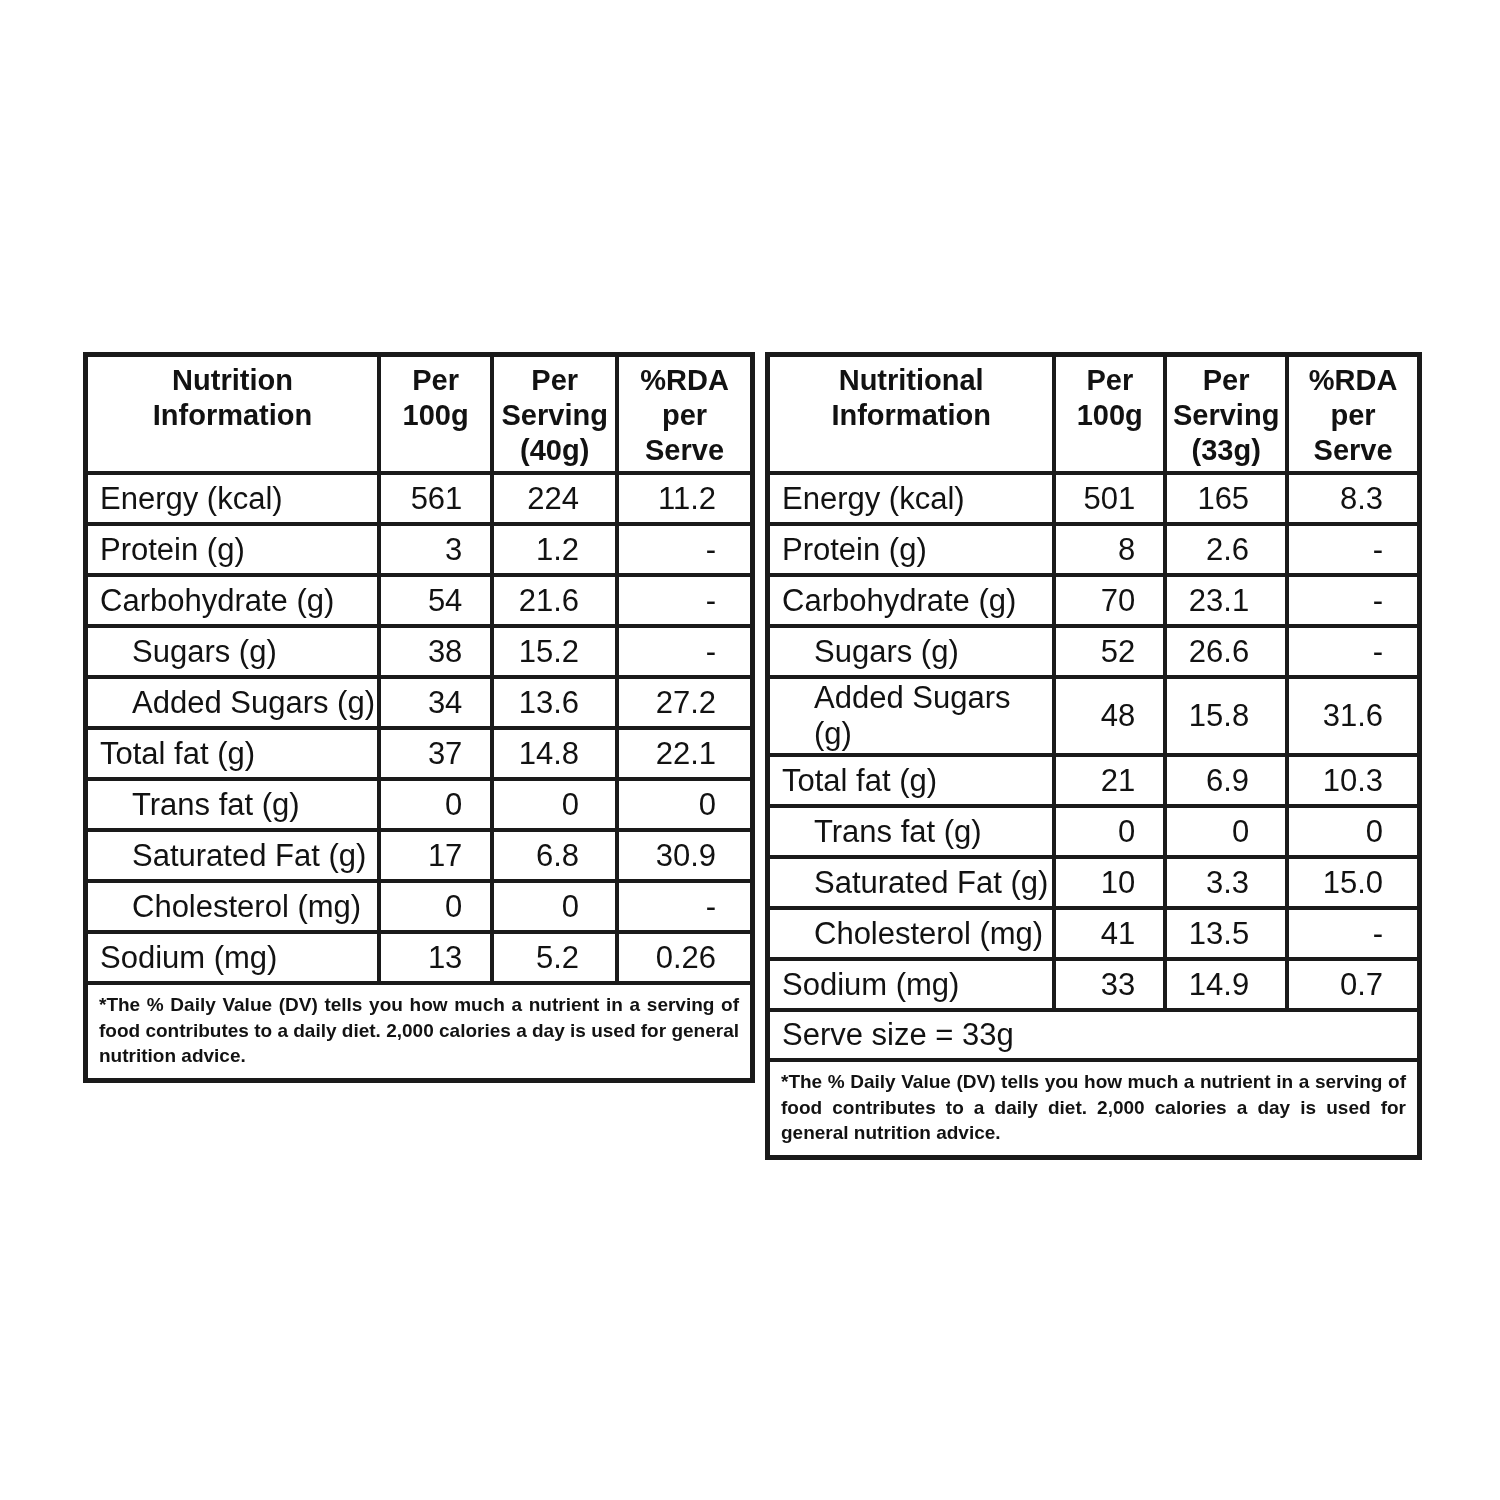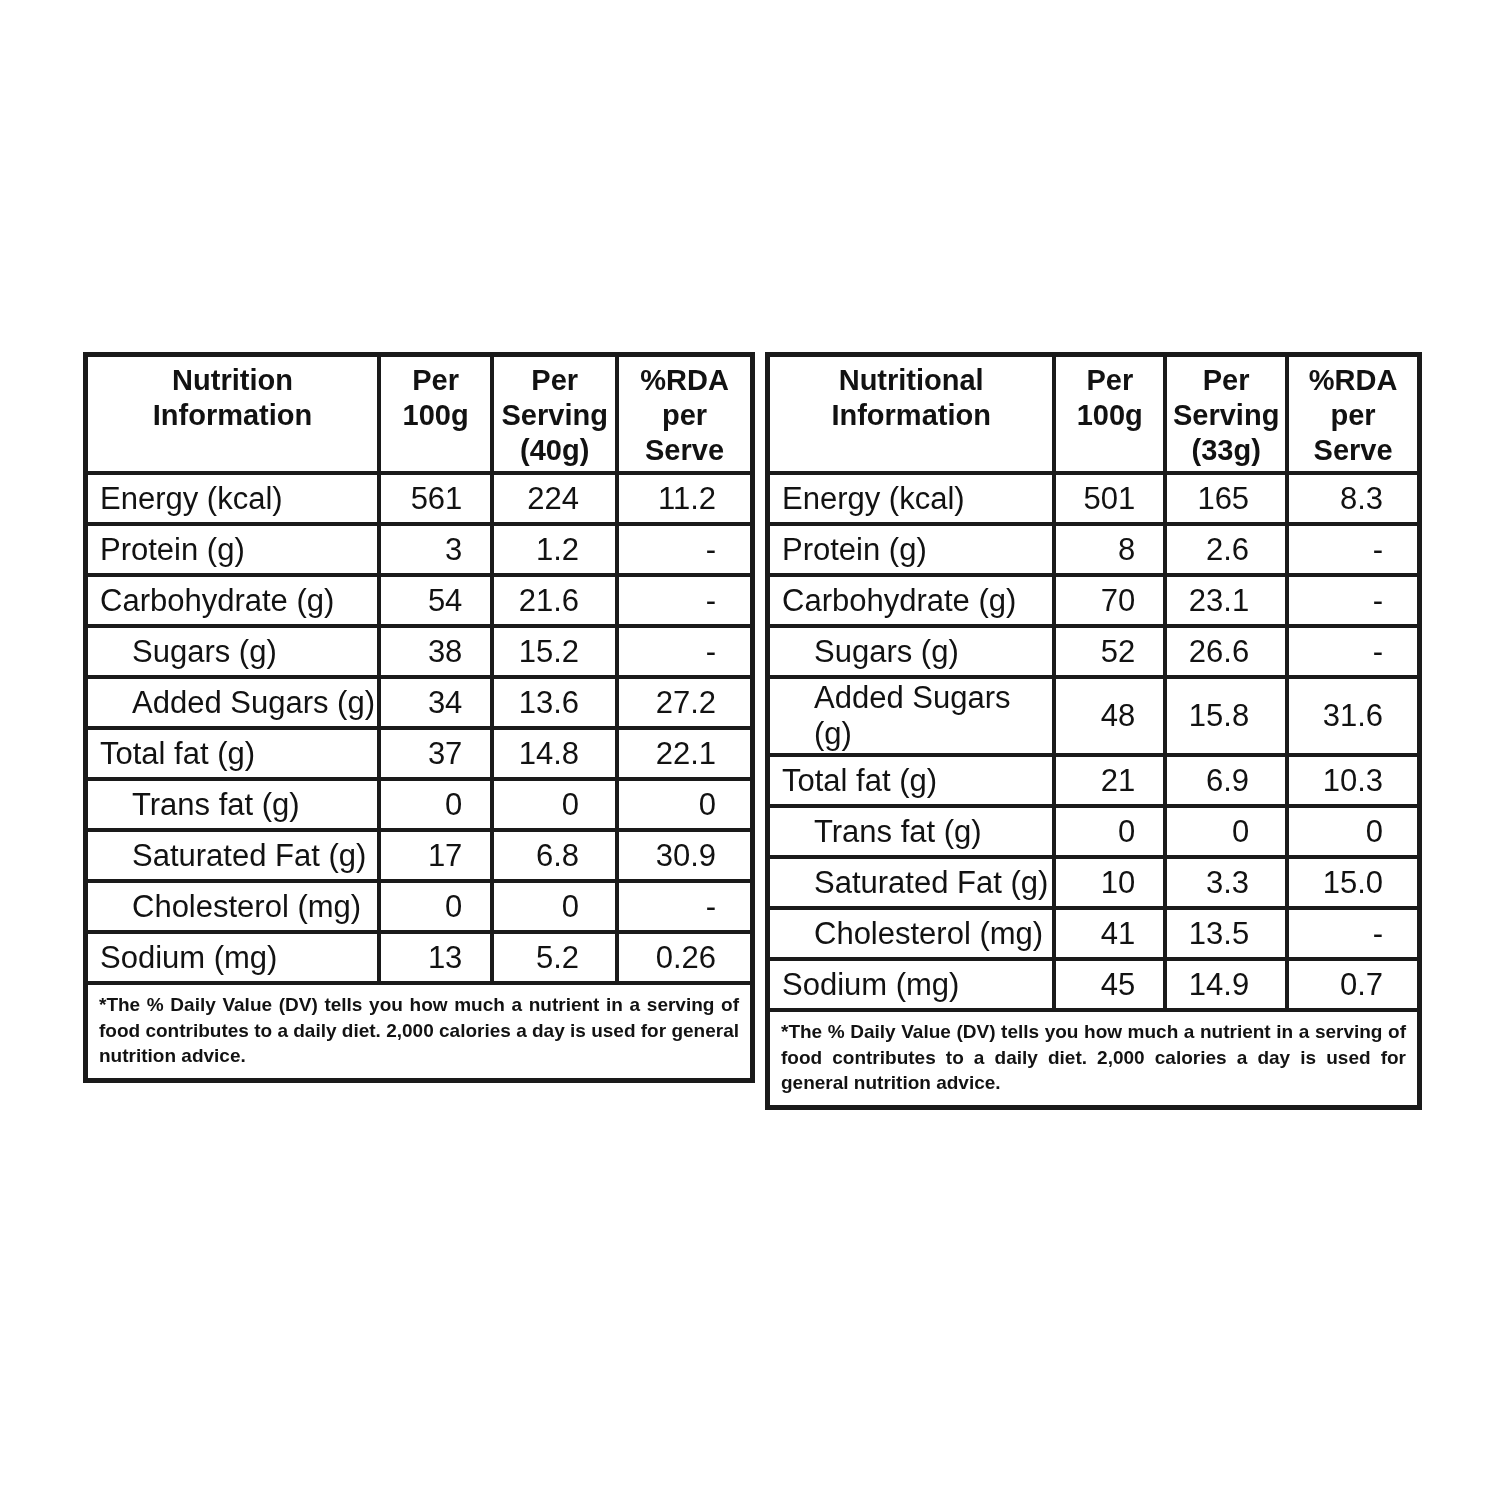--- a/index.html
+++ b/index.html
@@ -238,25 +238,28 @@
           <td class="val vrda">15.0</td>
         </tr>
         <tr>
           <td class="label indent">Cholesterol (mg)</td>
           <td class="val v100">41</td>
           <td class="val vserv">13.5</td>
           <td class="val vrda">-</td>
         </tr>
         <tr>
           <td class="label">Sodium (mg)</td>
-          <td class="val v100">45</td>
+          <td class="val v100">33</td>
           <td class="val vserv">14.9</td>
           <td class="val vrda">0.7</td>
         </tr>
       </tbody>
     <tbody>
       <tr>
+        <td colspan="4" class="note">Serve size = 33g</td>
+      </tr>
+      <tr>
         <td colspan="4" class="footnote">*The % Daily Value (DV) tells you how much a nutrient in a serving of food contributes to a daily diet. 2,000 calories a day is used for general nutrition advice.</td>
       </tr>
     </tbody>
   </table>
 
 </div>
 
 </body></html>

